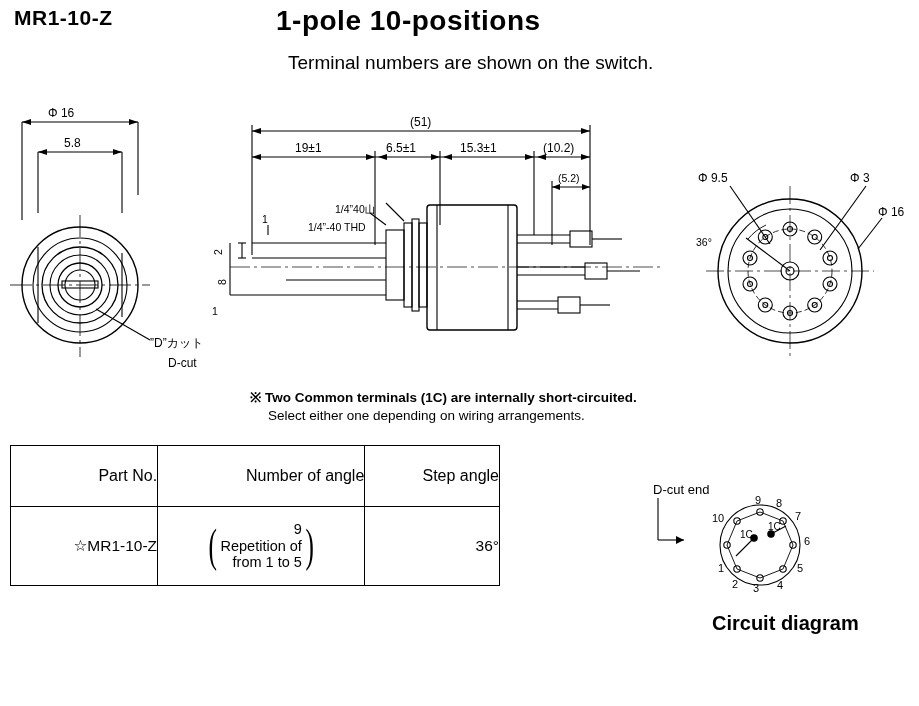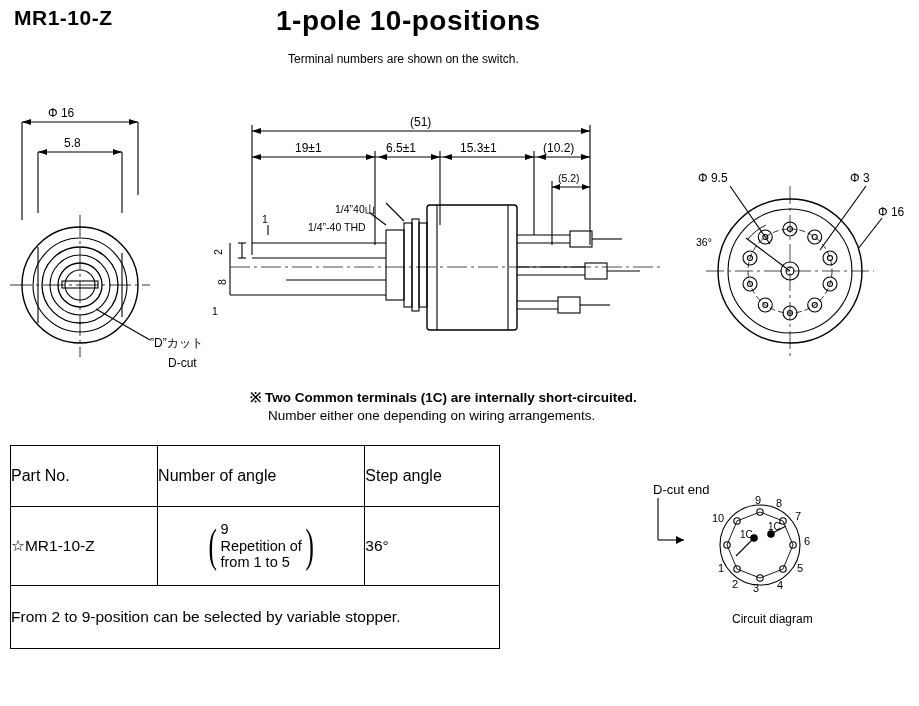--- a/index.html
+++ b/index.html
@@ -23,21 +23,21 @@
     letter-spacing: 0.5px;
   }
   .title-main {
     left: 276px; top: 5px;
     font-size: 28px;
     font-weight: bold;
     letter-spacing: 0.5px;
   }
   .subtitle {
     left: 288px; top: 52px;
-    font-size: 12px;
+    font-size: 19px;
   }
   .note-line1 {
     left: 250px; top: 388px;
     font-size: 13.5px;
     font-weight: bold;
   }
   .note-line2 {
     left: 268px; top: 408px;
     font-size: 13.5px;
   }
@@ -46,21 +46,21 @@
   svg { display: block; }
   
   .spec-table {
     position: absolute;
     left: 10px; top: 445px;
     border-collapse: collapse;
     width: 490px;
   }
   .spec-table th, .spec-table td {
     border: 1.6px solid #000;
-    text-align: left;
+    text-align: right;
     font-size: 15.5px;
     font-weight: normal;
     padding: 0;
   }
   .spec-table th {
     height: 60px;
     font-size: 16px;
   }
   .row-cell { height: 78px; margin-top: 22px; }
   .part-no-cell {
@@ -82,22 +82,23 @@
   }
   .steps-text { font-size: 14.5px; }
   .note-cell {
     text-align: left;
     font-size: 16.5px;
     padding: 10px 8px 14px 8px;
     line-height: 1.35;
     height: 62px;
   }
   .circuit-caption {
-    left: 732px; top: 612px;
-    font-size: 12px;
+    left: 712px; top: 612px;
+    font-size: 20px;
+    font-weight: bold;
   }
   .dcut-end-label {
     left: 653px; top: 482px;
     font-size: 13px;
     text-align: center;
   }
 </style>
 </head>
 <body>
 
@@ -276,21 +277,21 @@
     <line x1="212" y1="72" x2="188" y2="103"></line>
   </g>
   <text class="dim" x="28" y="36">Φ 9.5</text>
   <text class="dim" x="180" y="36">Φ 3</text>
   <text class="dim" x="208" y="70">Φ 16</text>
   <text class="dim-sm" x="26" y="100">36°</text>
 </svg>
 </div>
 
 <div class="abs note-line1">※ Two Common terminals (1C) are internally short-circuited.</div>
-<div class="abs note-line2">Number either one depending on wiring arrangements.</div>
+<div class="abs note-line2">Select either one depending on wiring arrangements.</div>
 
 <table class="spec-table">
   <tbody>
       <tr>
     <th>Part No.</th>
     <th>Number of angle</th>
     <th>Step angle</th>
   </tr>
   <tr>
     <td class="row-cell part-no-cell">
@@ -302,23 +303,20 @@
         <span>
           <div class="steps-text">9</div>
           <div class="steps-text">Repetition of</div>
           <div class="steps-text">from 1 to 5</div>
         </span>
         <span class="paren">)</span>
       </div>
     </td>
     <td class="row-cell">36°</td>
   </tr>
-  <tr>
-    <td class="note-cell" colspan="3">From 2 to 9-position can be selected by variable stopper.</td>
-  </tr>
 </tbody>
   </table>
 
 <div class="abs dcut-end-label">D-cut end</div>
 <div class="abs" style="left:640px; top:490px;">
 <svg width="250" height="120" viewBox="0 0 250 120">
   <g stroke="#000" fill="none" stroke-width="1.1">
 
     <line x1="18" y1="8" x2="18" y2="50"></line>
     <line x1="18" y1="50" x2="44" y2="50"></line>

